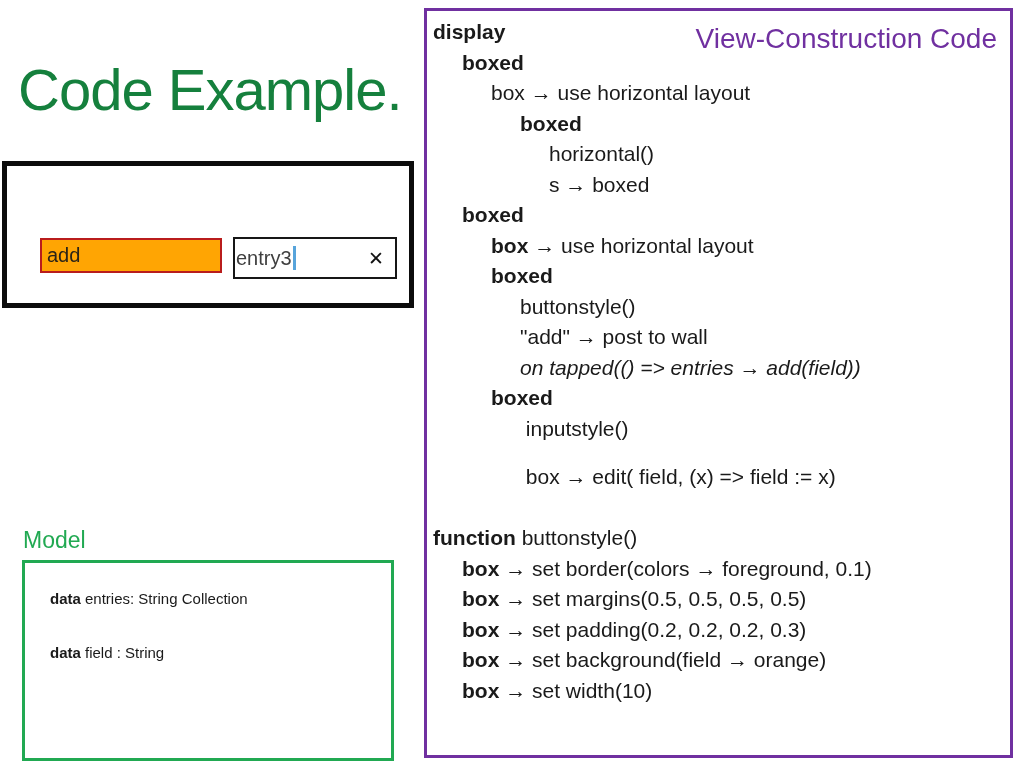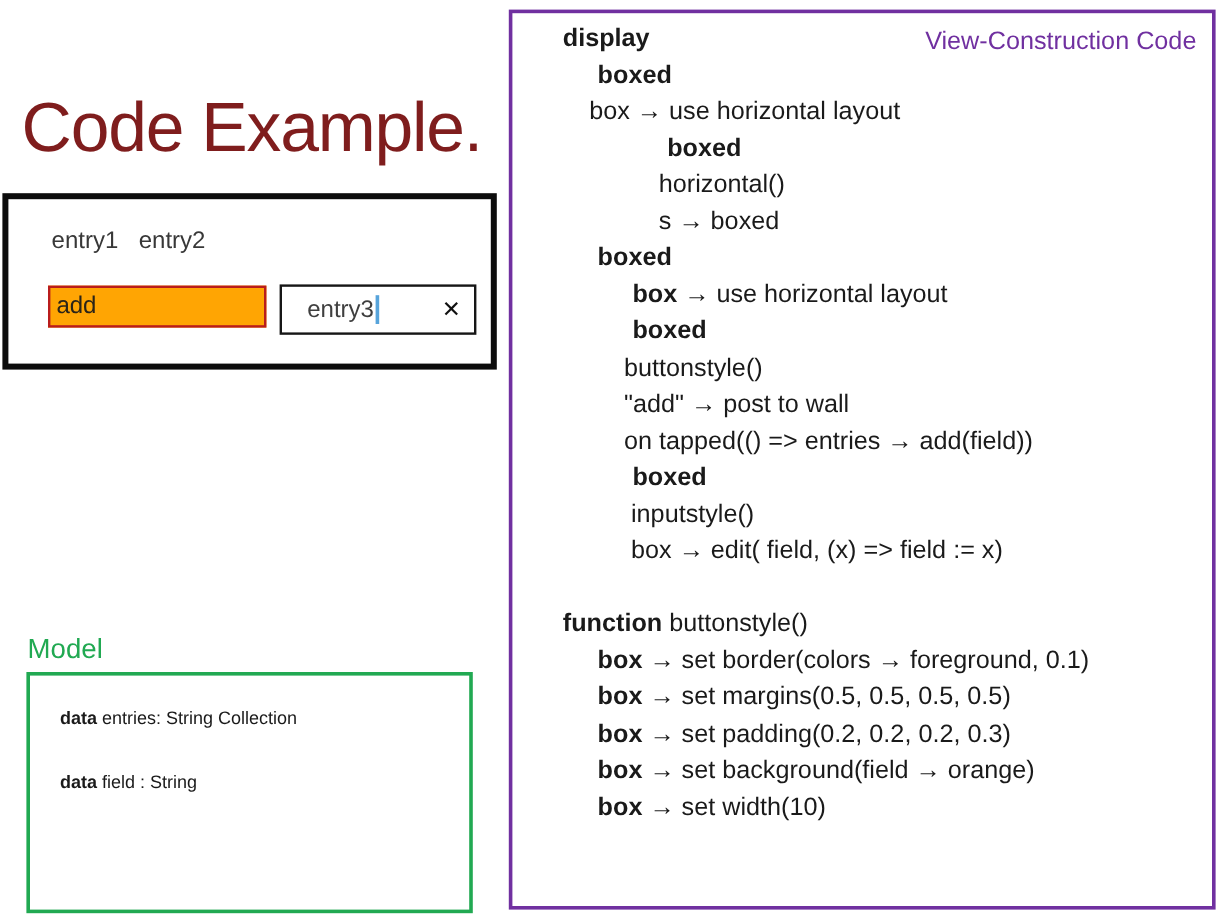--- a/index.html
+++ b/index.html
@@ -15,23 +15,23 @@
     position:relative;
     width:1024px;height:768px;
     background:#ffffff;
     font-family:"Liberation Sans","DejaVu Sans",sans-serif;
     color:var(--ink);
     overflow:hidden;
   }
 
   
   .slide-title{
-    position:absolute;left:18px;top:73px;
+    position:absolute;left:18px;top:56px;
     font-size:58px;font-weight:400;letter-spacing:-1px;
-    color:#7f1d1d;
+    color:#15803d;
   }
 
   
   .mockup{
     position:absolute;left:2px;top:161px;width:412px;height:147px;
     border:5px solid #0c0c0c;background:#fff;
   }
   .entry-labels{
     position:absolute;left:36px;top:24px;
     font-size:20px;color:#383838;
@@ -41,21 +41,21 @@
     position:absolute;left:33px;top:72px;width:182px;height:35px;
     background:var(--orange);
     border:2px solid #b91c1c;
     display:flex;align-items:center;
     font-size:20px;color:#2b2418;padding-left:5px;
   }
   .entry-input{
     position:absolute;left:226px;top:71px;width:164px;height:42px;
     background:#fff;border:2px solid #161616;
     display:flex;align-items:center;
-    font-size:20px;color:#3f3f3f;padding-left:21px;
+    font-size:20px;color:#3f3f3f;padding-left:1px;
   }
   .text-cursor{
     display:inline-block;width:3px;height:24px;
     background:var(--cursor-blue);margin-left:1px;
   }
   .clear-icon{
     margin-left:auto;padding-right:11px;
     font-size:19px;color:#101010;line-height:1;
   }
 
@@ -74,34 +74,33 @@
   .model-line .b{font-weight:bold;}
 
   
   .code-panel{
     position:absolute;left:424px;top:8px;width:589px;height:750px;
     border:3px solid var(--purple);background:#fff;
     padding:6px 10px 0 6px;
   }
   .code-header{
     position:absolute;top:12px;right:13px;
-    font-size:21px;color:var(--purple);
+    font-size:28px;color:var(--purple);
   }
   .code-line{
     font-size:21px;line-height:30.5px;white-space:pre;color:var(--ink);
   }
-  .code-line .b{font-weight:bold;margin-left:36px;}
+  .code-line .b{font-weight:bold;}
 </style>
 </head>
 <body>
 
 <div class="slide-title">Code Example.</div>
 
 <div class="mockup">
-  <div class="entry-labels"><span>entry1</span><span>entry2</span></div>
   <div class="add-button">
     <span>add</span>
   </div>
   <div class="entry-input">
     <span>entry3</span>
       <span class="text-cursor"></span>
     <span class="clear-icon">✕</span>
   </div>
 </div>
 
@@ -120,24 +119,24 @@
       <div class="code-line" style="padding-left: 29px;"><span class="b">boxed</span></div>
       <div class="code-line" style="padding-left: 58px;"><span>box → use horizontal layout</span></div>
       <div class="code-line" style="padding-left: 87px;"><span class="b">boxed</span></div>
       <div class="code-line" style="padding-left: 116px;"><span>horizontal()</span></div>
       <div class="code-line" style="padding-left: 116px;"><span>s → boxed</span></div>
       <div class="code-line" style="padding-left: 29px;"><span class="b">boxed</span></div>
       <div class="code-line" style="padding-left: 58px;"><span class="b">box</span><span> → use horizontal layout</span></div>
       <div class="code-line" style="padding-left: 58px;"><span class="b">boxed</span></div>
       <div class="code-line" style="padding-left: 87px;"><span>buttonstyle()</span></div>
       <div class="code-line" style="padding-left: 87px;"><span>"add" → post to wall</span></div>
-      <div class="code-line" style="padding-left: 87px;"><span>on tapped(() =&gt; entries → add(field))</span></div>
+      <div class="code-line" style="padding-left: 87px; font-style: italic;"><span>on tapped(() =&gt; entries → add(field))</span></div>
       <div class="code-line" style="padding-left: 58px;"><span class="b">boxed</span></div>
       <div class="code-line" style="padding-left: 87px;"><span> inputstyle()</span></div>
-      <div class="code-line" style="padding-left: 87px;"><span> box → edit( field, (x) =&gt; field := x)</span></div>
+      <div class="code-line" style="padding-left: 87px; margin-top: 18px;"><span> box → edit( field, (x) =&gt; field := x)</span></div>
       <div class="code-line" style="padding-left: 0px;">&nbsp;</div>
       <div class="code-line" style="padding-left: 0px;"><span class="b">function</span><span> buttonstyle()</span></div>
       <div class="code-line" style="padding-left: 29px;"><span class="b">box</span><span> → set border(colors → foreground, 0.1)</span></div>
       <div class="code-line" style="padding-left: 29px;"><span class="b">box</span><span> → set margins(0.5, 0.5, 0.5, 0.5)</span></div>
       <div class="code-line" style="padding-left: 29px;"><span class="b">box</span><span> → set padding(0.2, 0.2, 0.2, 0.3)</span></div>
       <div class="code-line" style="padding-left: 29px;"><span class="b">box</span><span> → set background(field → orange)</span></div>
       <div class="code-line" style="padding-left: 29px;"><span class="b">box</span><span> → set width(10)</span></div>
     </div>
 </div>
 

